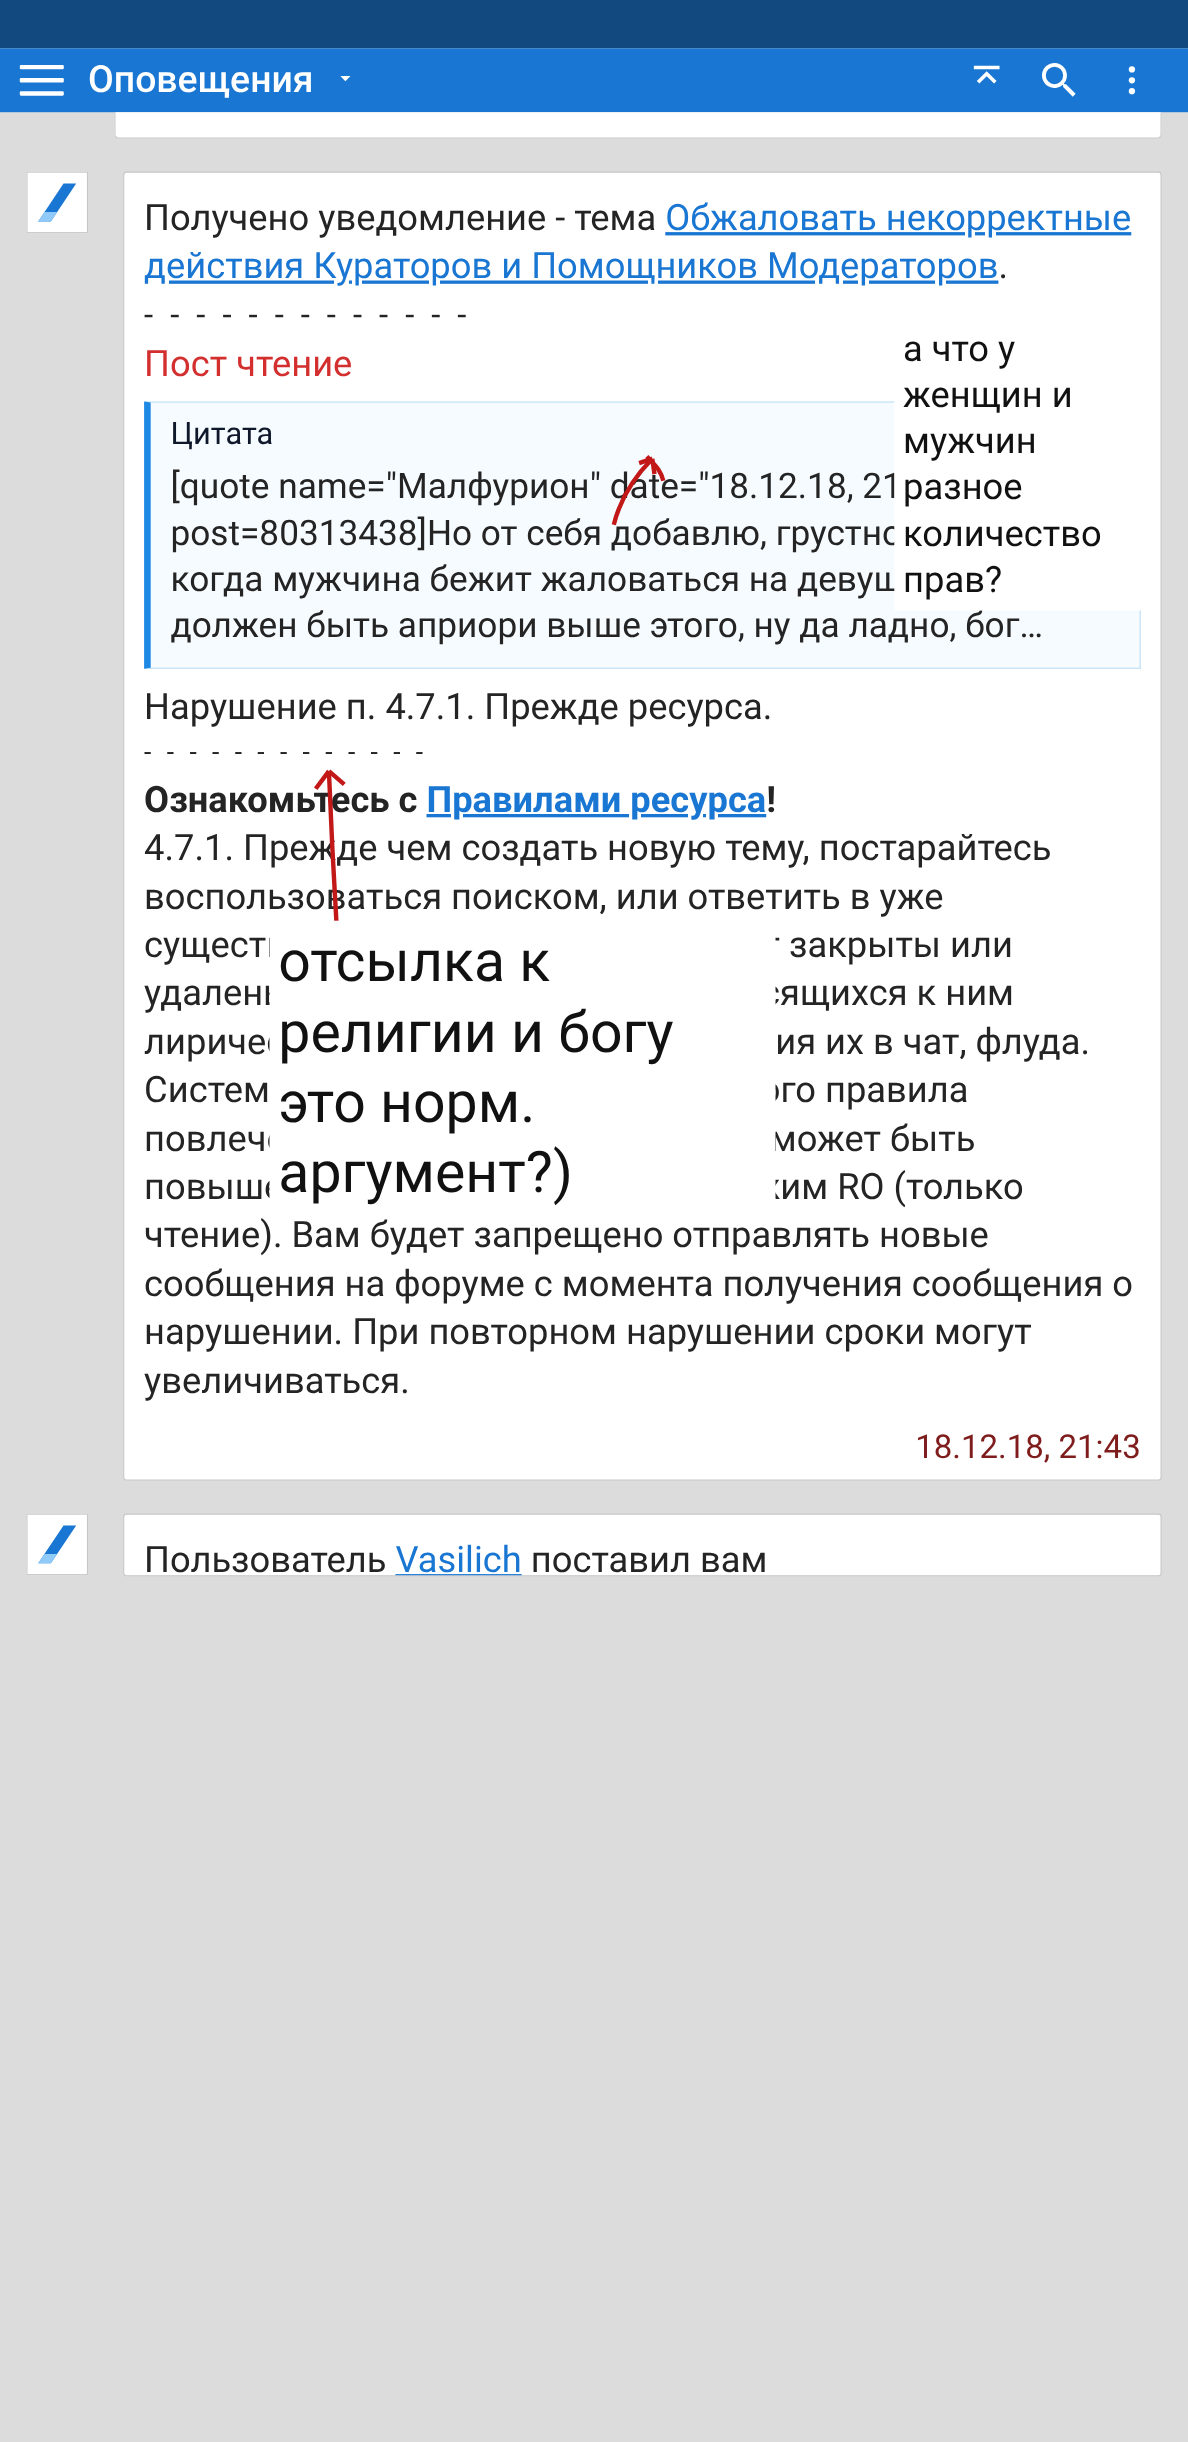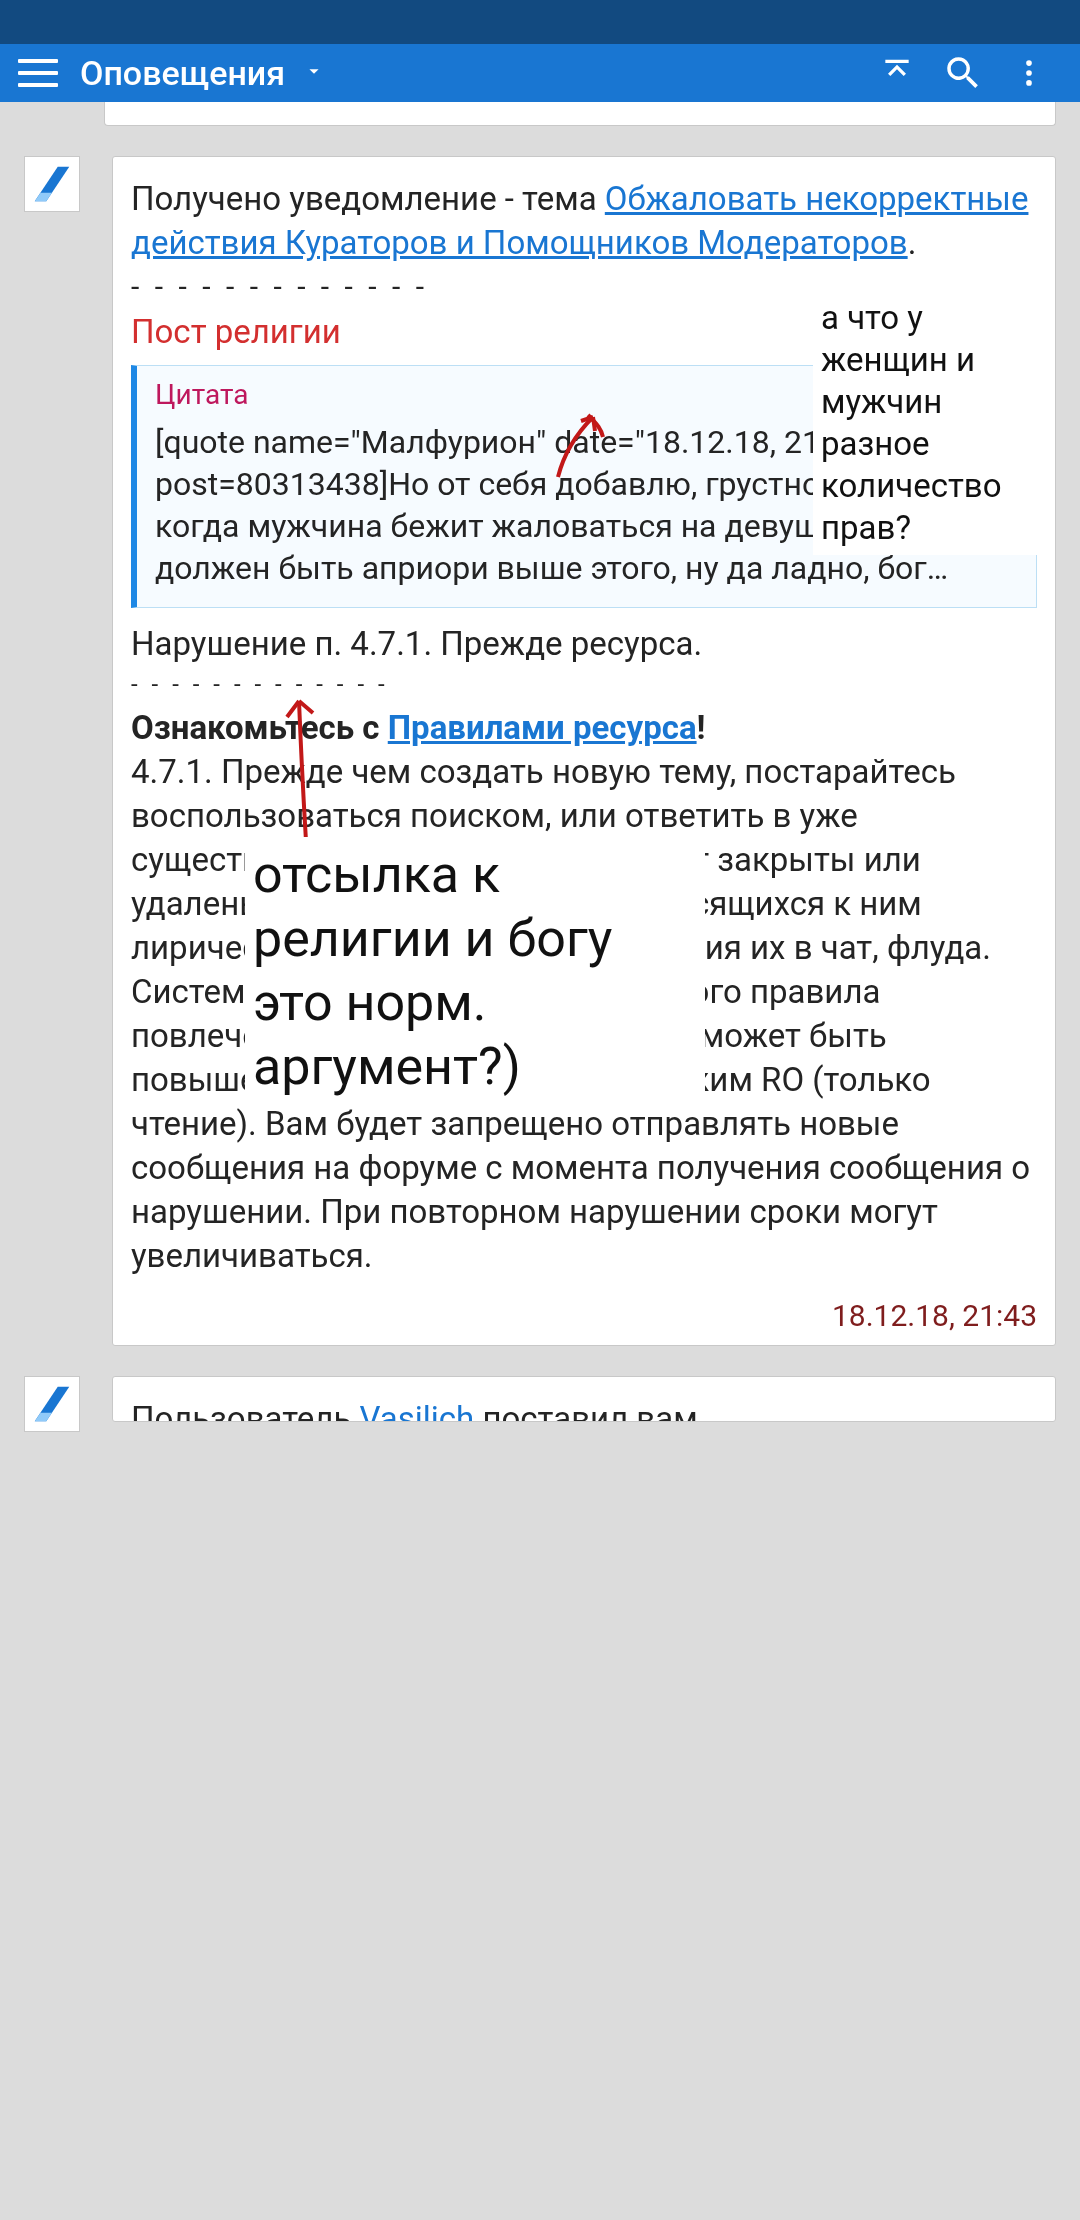--- a/index.html
+++ b/index.html
@@ -17,21 +17,21 @@
   .prevcard { margin:0 0 0 80px; background:#fff; height:24px; border-radius:0 0 4px 4px; border:1px solid #c8c8c8; border-top:none; }
   .row { display:flex; margin-top:30px; }
   .avatar { width:56px; height:56px; background:#fff; border:1px solid #c8c8c8; display:flex; align-items:center; justify-content:center; flex-shrink:0; }
   .avatar svg { width:46px; height:46px; }
   .card { flex:1; margin-left:32px; background:#fff; border:1px solid #c8c8c8; border-radius:3px; padding:20px 18px 12px 18px; position:relative; }
   .txt { font-size:33px; line-height:44px; color:#242424; }
   .link { color:#1976d2; text-decoration:underline; }
   .dashes { letter-spacing:4px; color:#242424; font-size:30px; margin:4px 0 8px 0; }
   .deleted { color:#d32f2f; font-size:33px; margin-bottom:14px; }
   .quote { border:1px solid #bcdff5; border-left:6px solid #1e88e5; background:#f6fbff; padding:12px 18px 18px 18px; margin-bottom:14px; }
-  .quote .qh { color:#be185d; font-size:28px; margin-bottom:10px; }
+  .quote .qh { color:#0f172a; font-size:28px; margin-bottom:10px; }
   .quote .qt { font-size:32px; line-height:42px; color:#242424; }
   .bold { font-weight:700; }
   .timestamp { text-align:right; color:#7f1d1d; font-size:30px; margin-top:20px; }
   .overlay { position:absolute; background:#fff; font-size:52px; line-height:64px; color:#111; padding:6px 8px; }
   .ov1 { top:134px; right:12px; width:230px; font-size:33px; line-height:42px; }
   .ov2 { top:680px; left:132px; width:460px; }
   .arrow { position:absolute; }
   .nextrow { display:flex; margin-top:30px; }
 </style>
 </head>
@@ -80,21 +80,21 @@
           <path fill="#1976d2" d="M6 42L30 6h12L18 42z"></path>
           <path fill="#90caf9" d="M6 42h12l6-9H12z"></path>
         </svg>
     </div>
     <div class="card">
       <div class="txt">
         <span>Получено уведомление - тема </span>
         <a href="#" class="link">Обжаловать некорректные действия Кураторов и Помощников Модераторов</a><span>.</span>
       </div>
       <div class="dashes">- - - - - - - - - - - - -</div>
-      <div class="deleted">Пост религии</div>
+      <div class="deleted">Пост чтение</div>
 
       <div class="quote">
         <div class="qh">Цитата</div>
         <div class="qt">[quote name="Малфурион" date="18.12.18, 21:10" post=80313438]Но от себя добавлю, грустно наблюдать, когда мужчина бежит жаловаться на девушку, хотя он должен быть априори выше этого, ну да ладно, бог…</div>
       </div>
 
       <div class="txt">Нарушение п. 4.7.1. Прежде ресурса.</div>
       <div class="dashes" style="font-size:24px;">- - - - - - - - - - - - -</div>
       <div class="txt">
         <span class="bold">Ознакомьтесь с </span><a href="#" class="link bold">Правилами ресурса</a><span class="bold">!</span>
@@ -117,21 +117,21 @@
     </div>
   </div>
 
   <div class="nextrow">
     <div class="avatar">
       <svg viewBox="0 0 48 48">
           <path fill="#1976d2" d="M6 42L30 6h12L18 42z"></path>
           <path fill="#90caf9" d="M6 42h12l6-9H12z"></path>
         </svg>
     </div>
-    <div class="card" style="padding-bottom:0; overflow:hidden; height:46px;">
+    <div class="card" style="padding-bottom:0; overflow:hidden; height:57px;">
       <div class="txt">
         <span>Пользователь </span>
         <a href="#" class="link">Vasilich</a>
         <span> поставил вам</span>
       </div>
     </div>
   </div>
 </div>
 
 </body></html>

